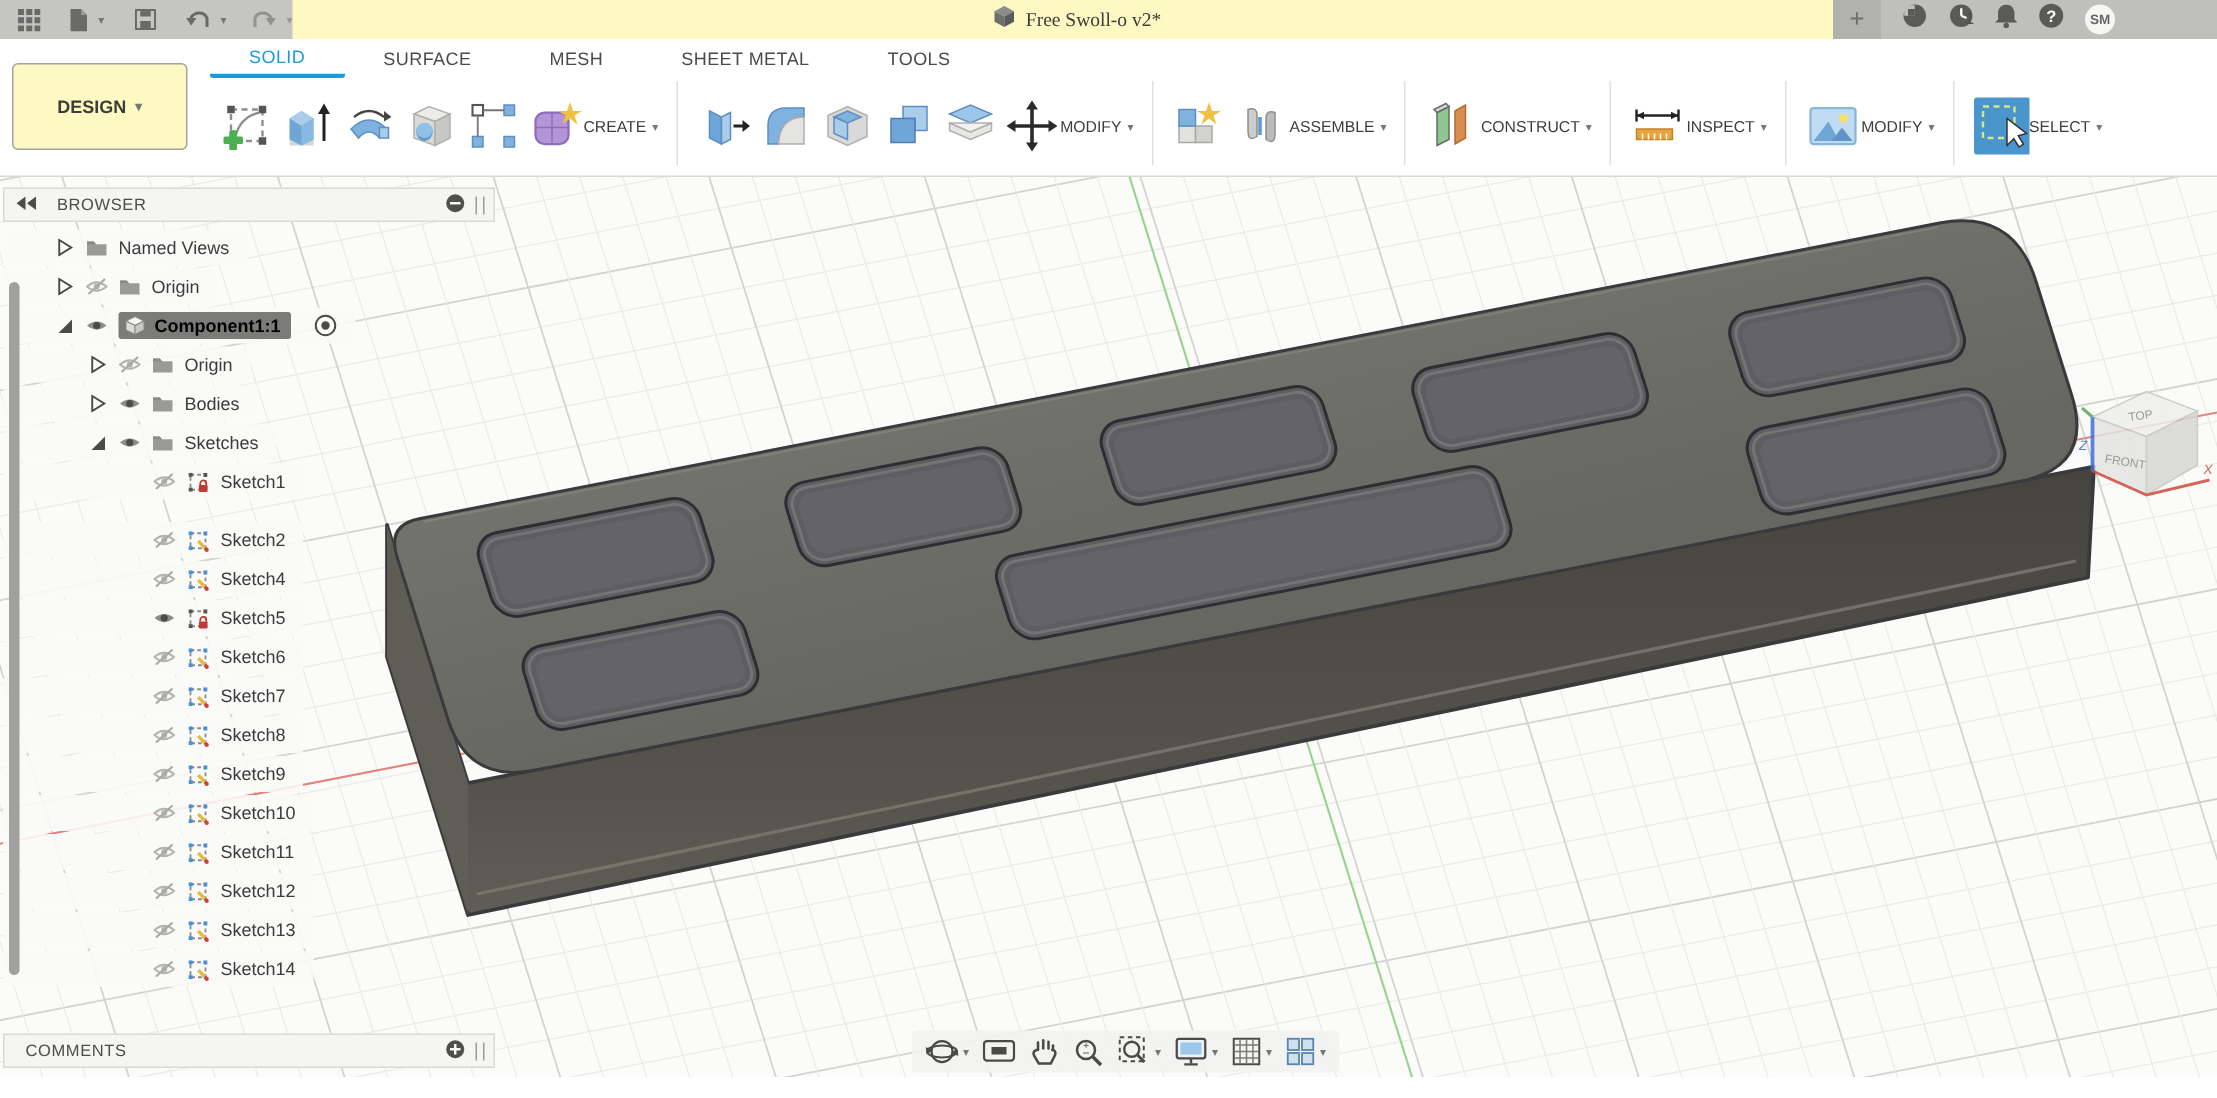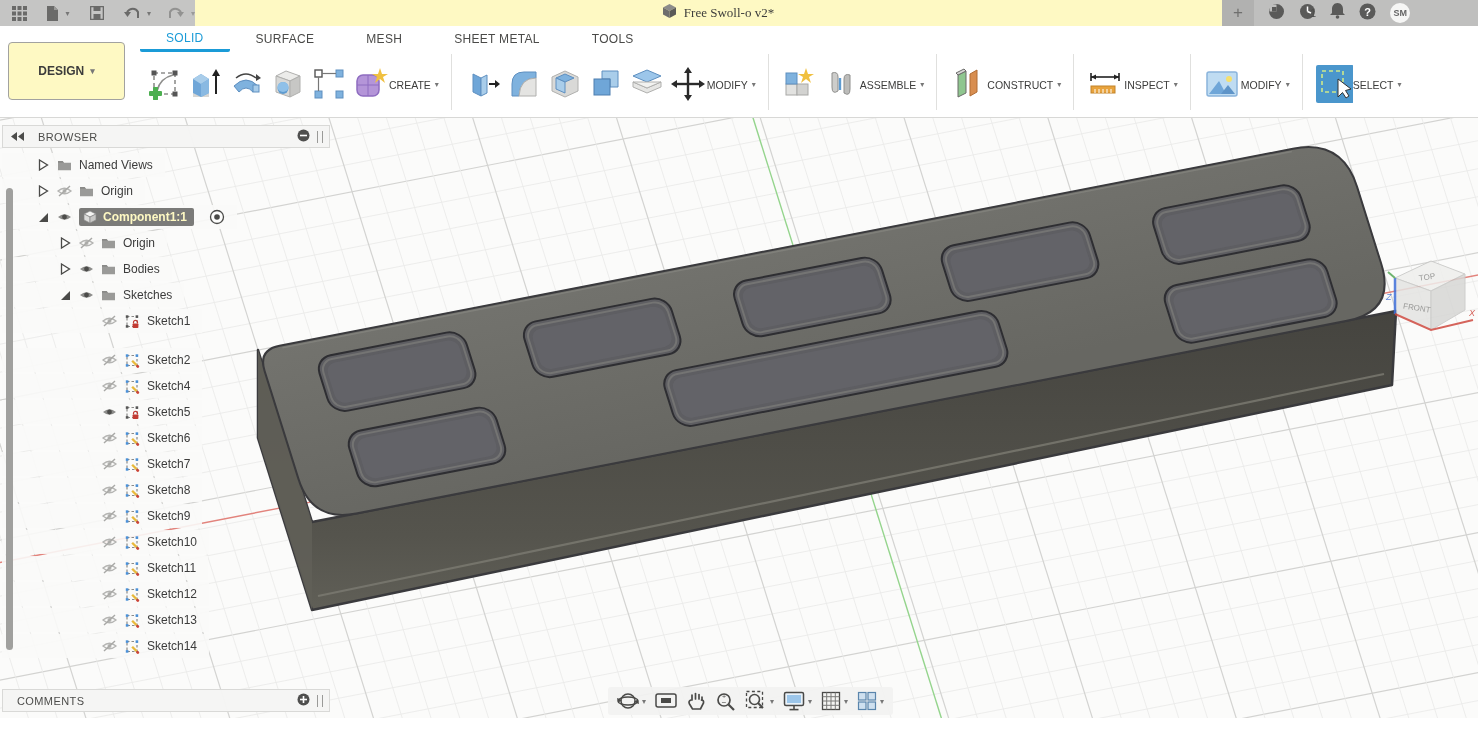--- a/index.html
+++ b/index.html
@@ -43,21 +43,21 @@
     border:1px solid #d9d9d7; display:flex; align-items:center; font-size:11px; color:#4c4c4a; letter-spacing:.4px; }
   #browser-header { top:125px; }
   #comments-header { top:689px; }
   .ph-title { margin-left:14px; }
   .ph-right { margin-left:auto; display:flex; align-items:center; gap:7px; margin-right:6px; }
   .ph-handle { width:6px; height:12px; border-left:1px solid #9a9a98; border-right:1px solid #9a9a98; }
   #tree { position:absolute; left:2px; top:153px; width:330px; }
   .trow { height:24px; margin-bottom:2px; display:flex; align-items:center; width:fit-content;
     background:rgba(249,249,248,.9); padding-right:12px; font-size:12px; color:#3c3c3c; gap:7px; }
   .trow .arrow { width:12px; display:flex; }
-  .sel-chip { background:#7b7b79; color:#fef9c3; font-weight:bold; padding:2px 7px 2px 4px; border-radius:2px; display:flex; align-items:center; gap:6px; }
+  .sel-chip { background:#7b7b79; color:#000000; font-weight:bold; padding:2px 7px 2px 4px; border-radius:2px; display:flex; align-items:center; gap:6px; }
   #browser-scrollbar { position:absolute; left:6px; top:188px; width:7px; height:462px; background:#a0a09e; border-radius:3.5px; }
 
   
   #navbar { position:absolute; left:608px; top:687px; height:28px; display:flex; align-items:center; gap:9px;
     background:rgba(242,242,241,.92); border-radius:3px; padding:0 9px; }
   .nav-item { display:flex; align-items:center; gap:2px; }
 </style>
 </head>
 <body>
 

